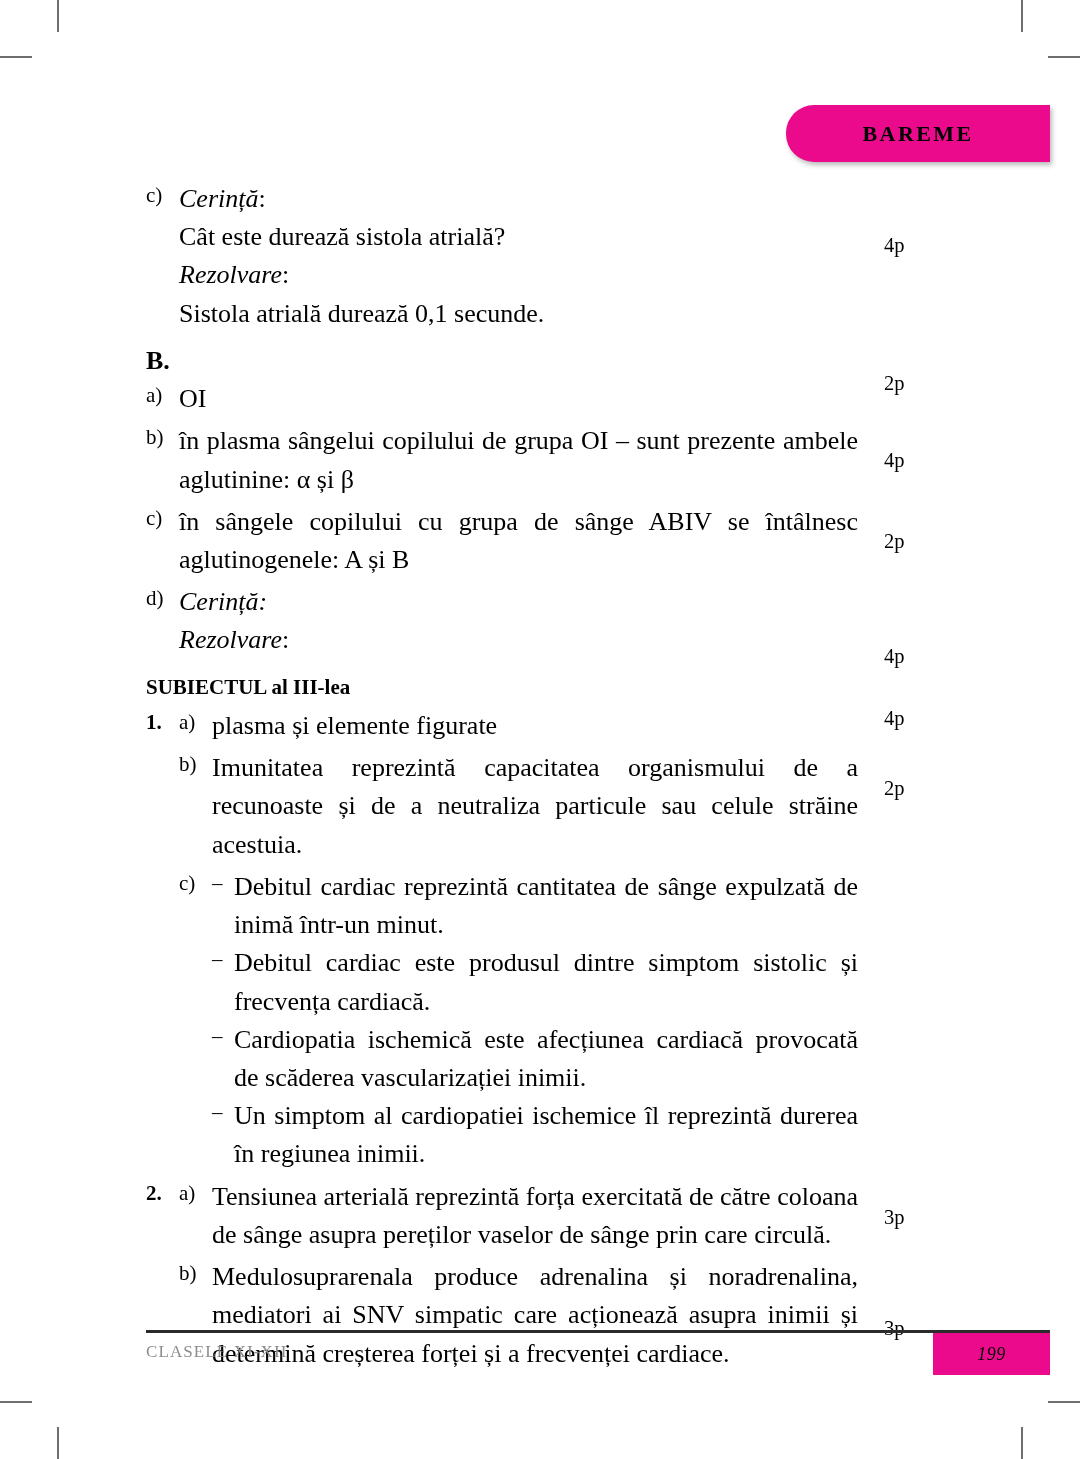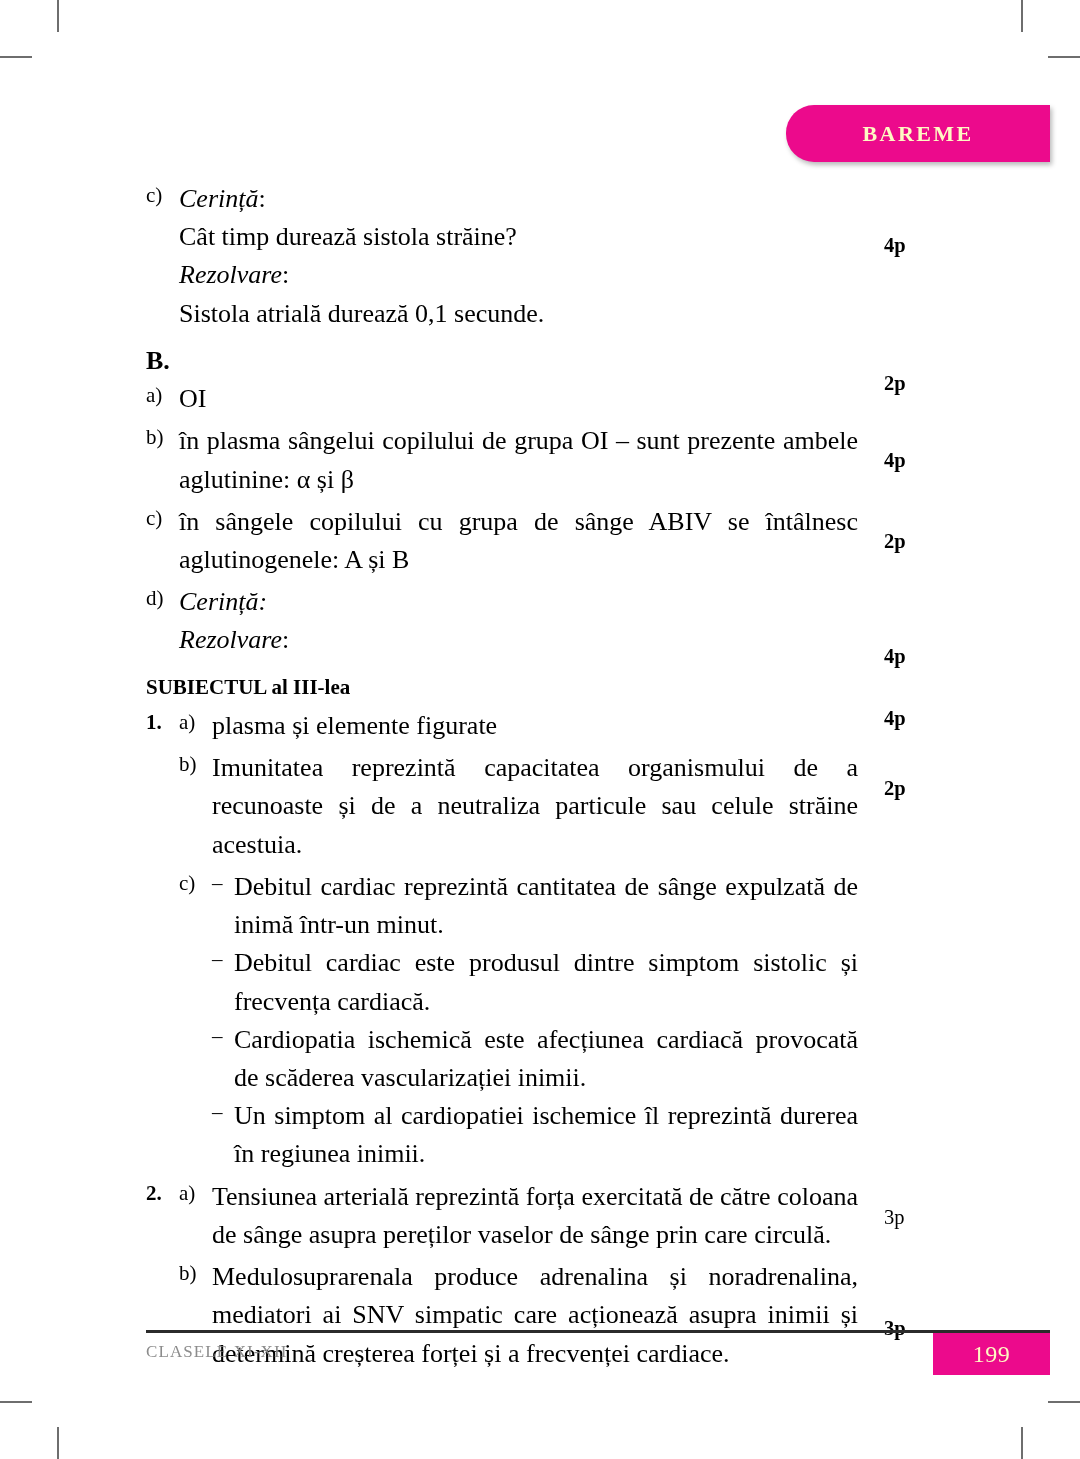--- a/index.html
+++ b/index.html
@@ -42,21 +42,21 @@
     height: 57px;
     background: #EC0A8C;
     border-top-left-radius: 28px;
     border-bottom-left-radius: 28px;
     box-shadow: 2px 3px 5px rgba(0,0,0,0.28);
     display: flex;
     align-items: center;
     justify-content: center;
   }
   .badge-bareme .label {
-    color: #fef9c3;
+    color: #000000;
     font-size: 22px;
     font-weight: bold;
     letter-spacing: 2.4px;
     font-family: "Liberation Serif", "DejaVu Serif", serif;
   }
 
   
   .page-body {
     position: absolute;
     left: 146px;
@@ -70,21 +70,21 @@
   }
   .col-text {
     width: 712px;
     flex: 0 0 712px;
   }
   .col-score {
     width: 194px;
     flex: 0 0 194px;
     padding-left: 26px;
     box-sizing: border-box;
-    font-weight: bold;
+    font-weight: normal;
     font-size: 20.5px;
   }
   .score-light { font-weight: normal; }
 
   
   .blk {
     font-size: 26px;
     line-height: 1.47;
   }
   .just { text-align: justify; text-align-last: left; }
@@ -148,23 +148,24 @@
     right: 0;
     top: 0;
     width: 117px;
     height: 42px;
     background: #EC0A8C;
     display: flex;
     align-items: center;
     justify-content: center;
   }
   .footer-page .num {
-    color: #fef9c3;
-    font-size: 24px;
+    color: #000000;
+    font-size: 18px;
     letter-spacing: 0.5px;
+    font-style: italic;
   }
 </style>
 </head>
 <body>
 
 <div class="crop-mark crop-v cm-tl-v"></div>
 <div class="crop-mark crop-h cm-tl-h"></div>
 <div class="crop-mark crop-v cm-tr-v"></div>
 <div class="crop-mark crop-h cm-tr-h"></div>
 <div class="crop-mark crop-v cm-bl-v"></div>
@@ -177,21 +178,21 @@
 </div>
 
 <div class="page-body">
 
   <div class="row">
     <div class="col-text">
       <div class="item">
         <span class="marker m-letter">c)</span>
         <span class="content">
           <div class="blk"><span class="ital">Cerință</span><span>:</span></div>
-          <div class="blk">Cât timp durează sistola străine?</div>
+          <div class="blk">Cât este durează sistola atrială?</div>
           <div class="blk"><span class="ital">Rezolvare</span><span>:</span></div>
           <div class="blk">Sistola atrială durează 0,1 secunde.</div>
         </span>
       </div>
     </div>
     <div class="col-score">
       <div style="padding-top:54px">4p</div>
     </div>
   </div>
 

